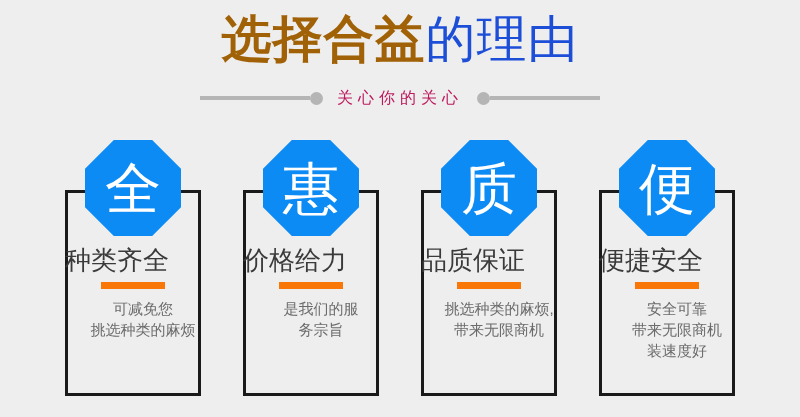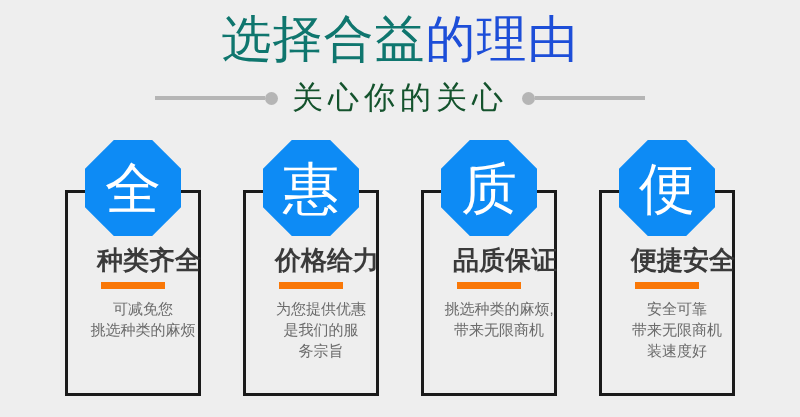--- a/index.html
+++ b/index.html
@@ -29,21 +29,21 @@
     top: 10px;
     left: 0;
     width: 800px;
     text-align: center;
     font-size: 50px;
     line-height: 58px;
     font-weight: normal;
     letter-spacing: 1px;
     white-space: nowrap;
   }
-  .title-accent { color: #0f766e; }
+  .title-accent { color: #a16207; font-weight: bold; }
   .title-rest   { color: #1d4ed8; }
 
   .subtitle-row {
     position: absolute;
     top: 78px;
     left: 0;
     width: 800px;
     height: 40px;
     display: flex;
     align-items: center;
@@ -58,22 +58,22 @@
   .sub-dot {
     width: 13px;
     height: 13px;
     border-radius: 50%;
     background: #b5b5b5;
     flex: none;
   }
   .sub-line.left  { margin-right: 0px; }
   .sub-line.right { margin-left: 0px; }
   .subtitle-text {
-    font-size: 31px;
-    color: #14532d;
+    font-size: 16px;
+    color: #be185d;
     letter-spacing: 5px;
     padding: 0 14px;
     white-space: nowrap;
     line-height: 30px;
   }
 
   
   .cards {
     position: absolute;
     top: 140px;
@@ -123,27 +123,26 @@
     line-height: 56px;
     font-weight: normal;
     margin-top: 2px;
   }
 
   .card-title {
     position: absolute;
     top: 104px;
     left: 0;
     width: 136px;
-    text-align: right;
+    text-align: left;
     font-size: 26px;
     line-height: 32px;
     color: #3a3a3a;
     white-space: nowrap;
     z-index: 2;
-    font-weight: bold;
   }
 
   .card-divider {
     position: absolute;
     top: 142px;
     left: 50%;
     transform: translateX(-50%);
     width: 64px;
     height: 7px;
     background: #f97707;
@@ -198,21 +197,20 @@
   </div>
 
   <div class="card">
     <div class="card-box"></div>
     <div class="octagon">
       <span class="octagon-char">惠</span>
     </div>
     <div class="card-title">价格给力</div>
     <div class="card-divider"></div>
     <div class="card-desc">
-      <div>为您提供优惠</div>
       <div>是我们的服</div>
       <div>务宗旨</div>
     </div>
   </div>
 
   <div class="card">
     <div class="card-box"></div>
     <div class="octagon">
       <span class="octagon-char">质</span>
     </div>

